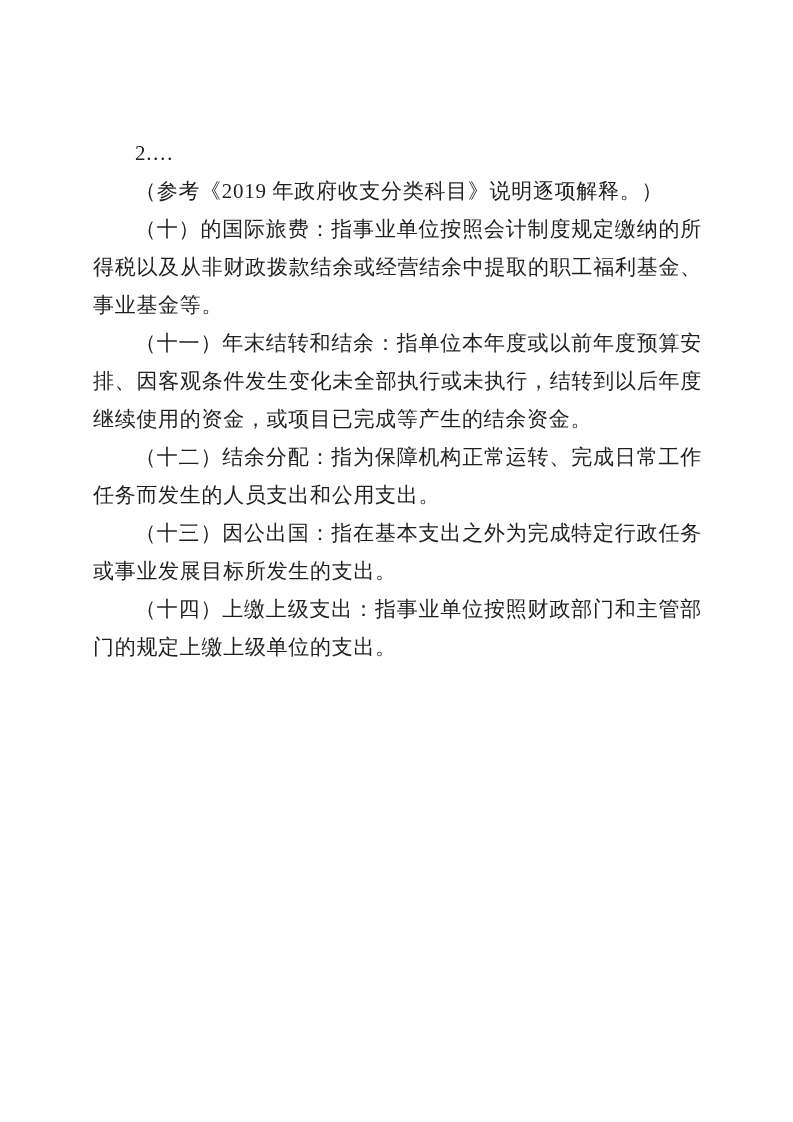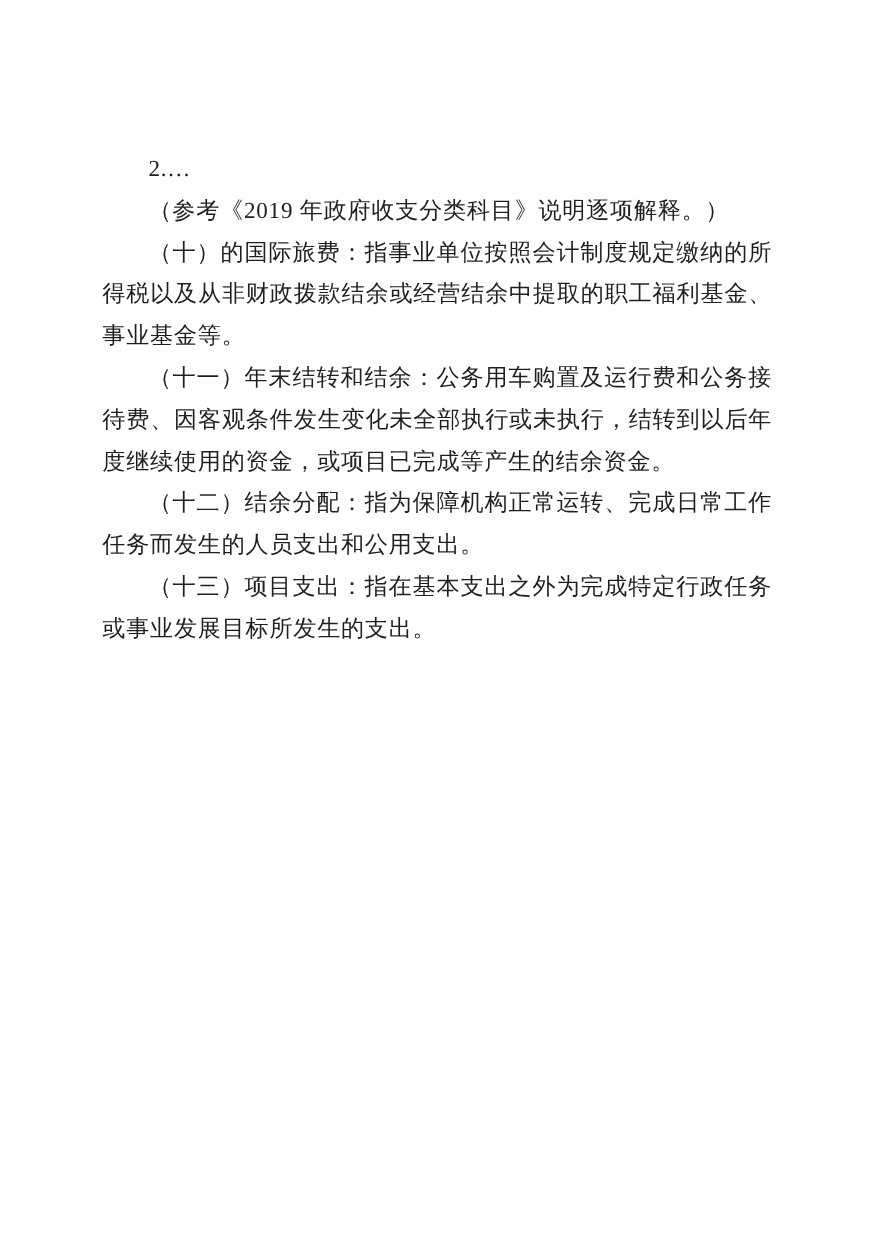--- a/index.html
+++ b/index.html
@@ -39,17 +39,18 @@
   }
 </style>
 </head>
 <body>
 
 <div class="page">
   <div class="content">
     <p class="para">2.…</p>
     <p class="para">（参考《2019 年政府收支分类科目》说明逐项解释。）</p>
     <p class="para">（十）的国际旅费：指事业单位按照会计制度规定缴纳的所得税以及从非财政拨款结余或经营结余中提取的职工福利基金、事业基金等。</p>
-    <p class="para">（十一）年末结转和结余：公务用车购置及运行费和公务接待费、因客观条件发生变化未全部执行或未执行，结转到以后年度继续使用的资金，或项目已完成等产生的结余资金。</p>
+    <p class="para">（十一）年末结转和结余：指单位本年度或以前年度预算安排、因客观条件发生变化未全部执行或未执行，结转到以后年度继续使用的资金，或项目已完成等产生的结余资金。</p>
     <p class="para">（十二）结余分配：指为保障机构正常运转、完成日常工作任务而发生的人员支出和公用支出。</p>
-    <p class="para">（十三）项目支出：指在基本支出之外为完成特定行政任务或事业发展目标所发生的支出。</p>
+    <p class="para">（十三）因公出国：指在基本支出之外为完成特定行政任务或事业发展目标所发生的支出。</p>
+    <p class="para">（十四）上缴上级支出：指事业单位按照财政部门和主管部门的规定上缴上级单位的支出。</p>
   </div>
 </div>
 
 </body></html>

